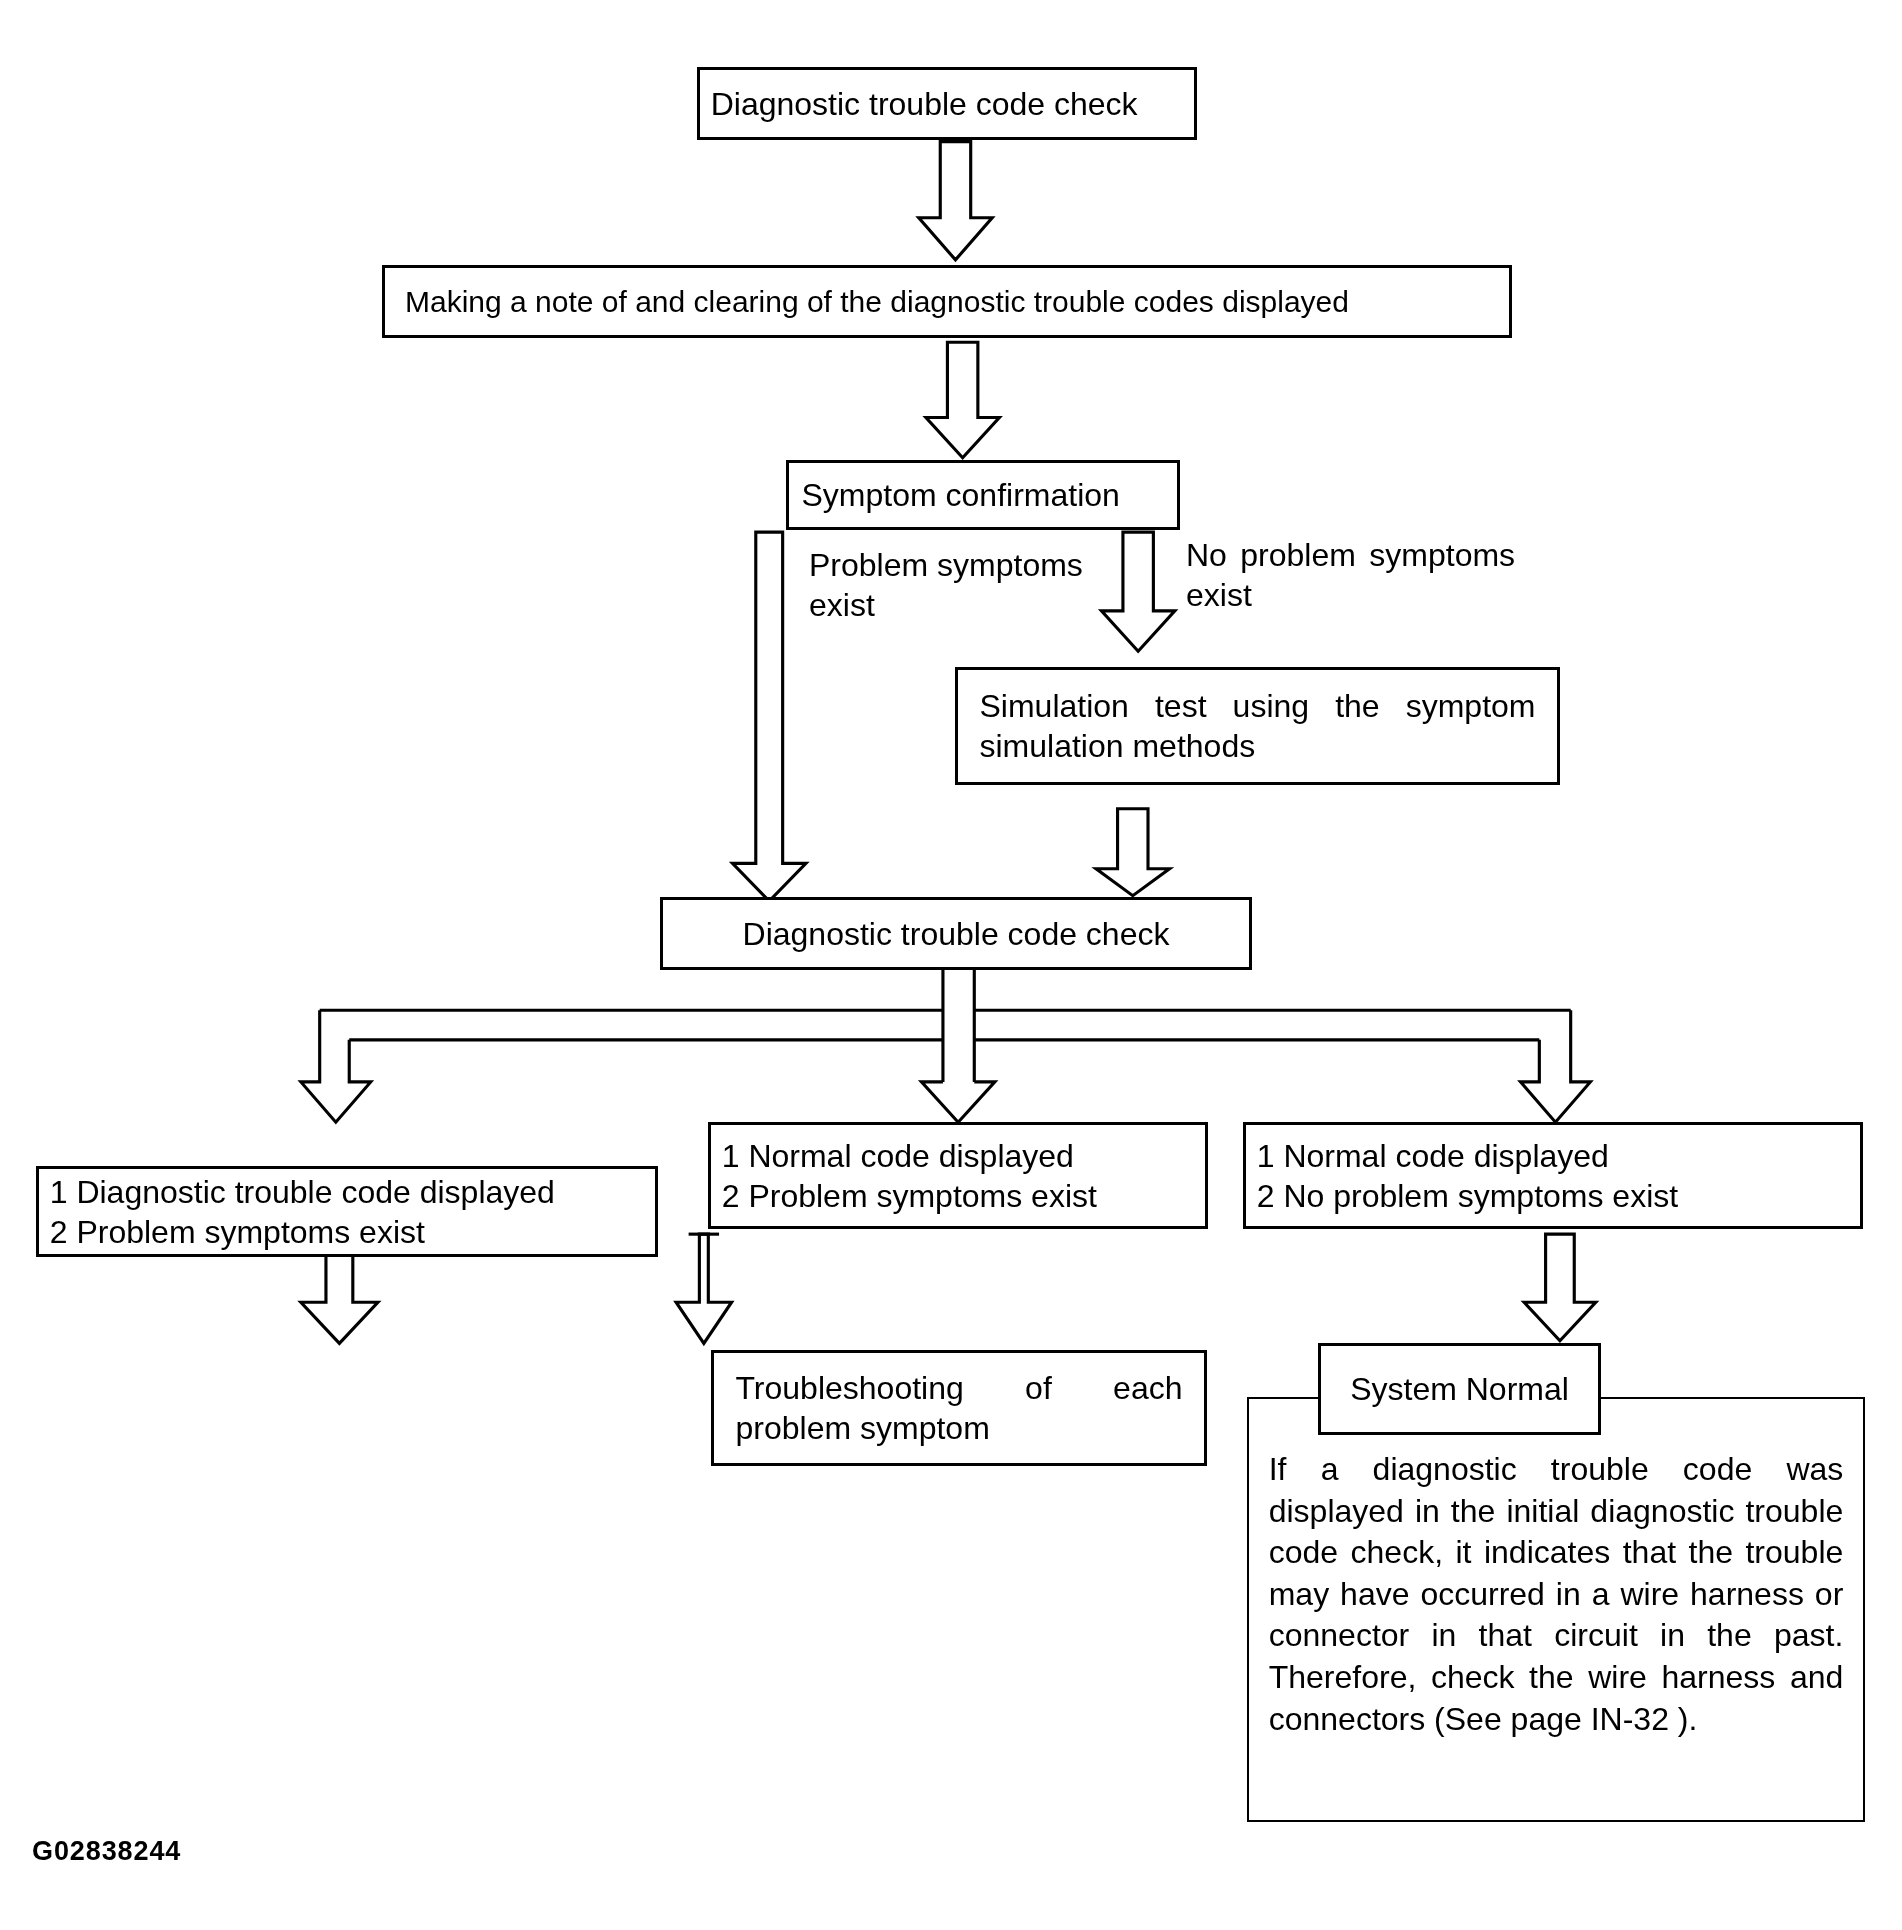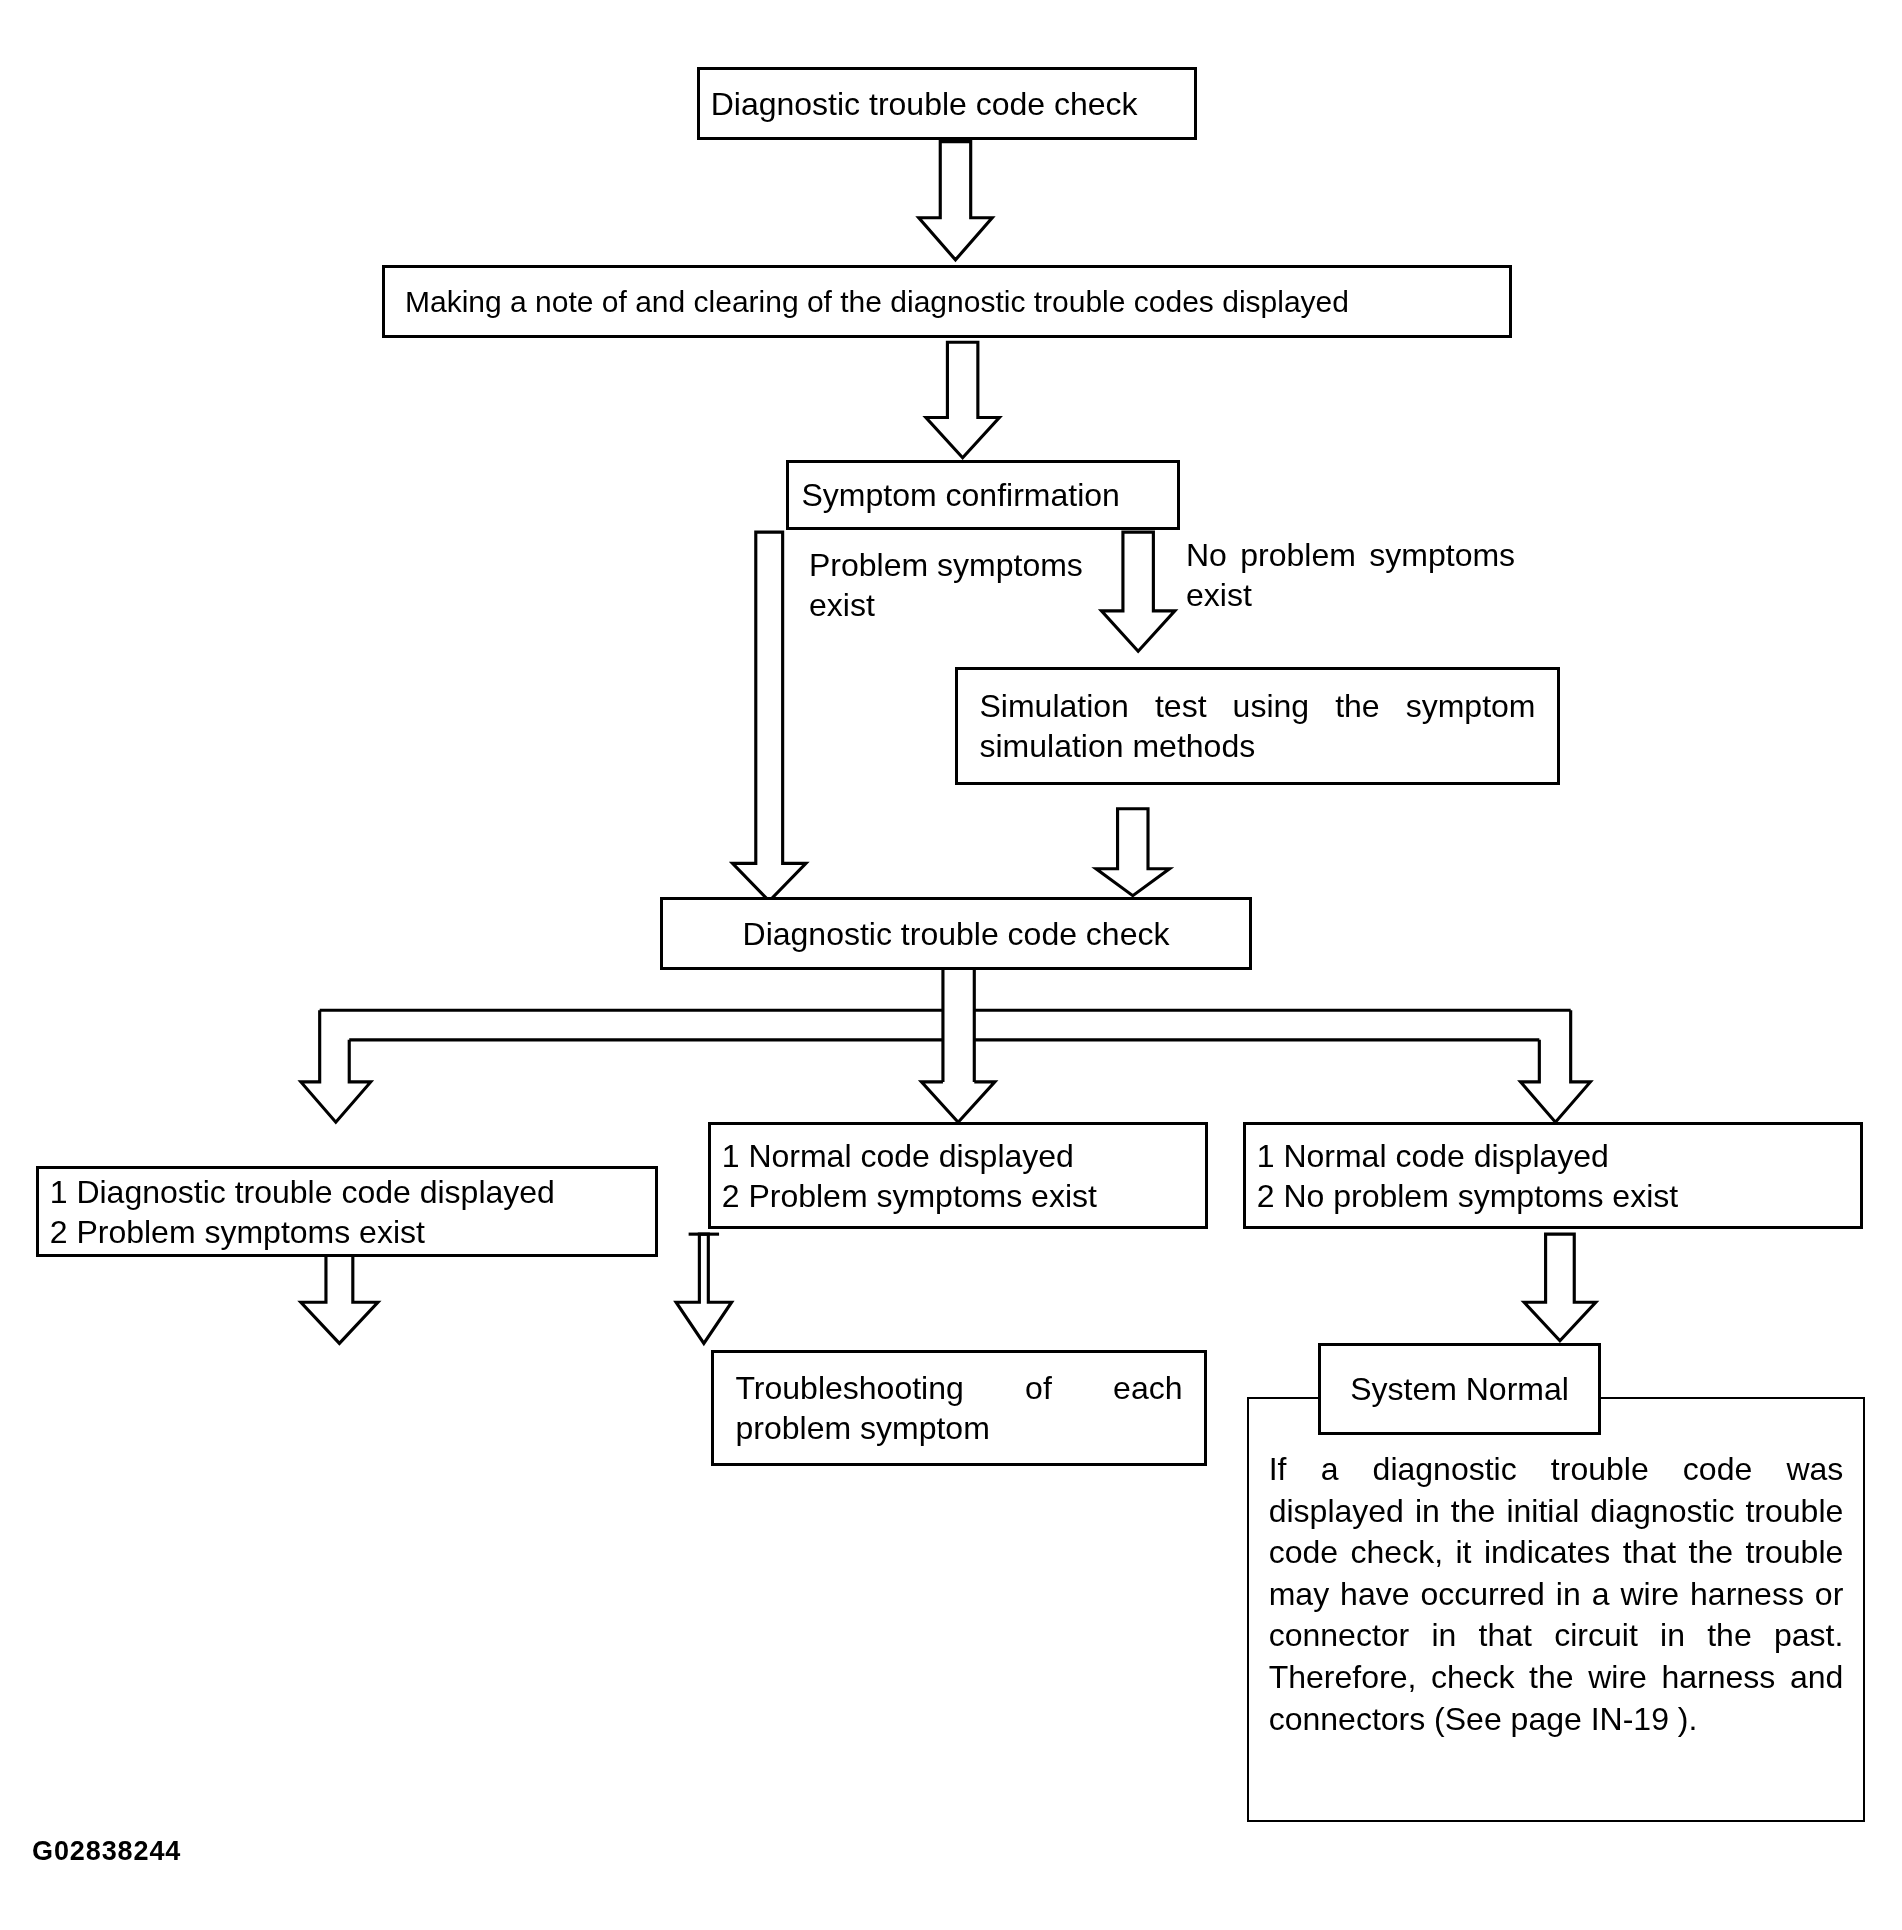--- a/index.html
+++ b/index.html
@@ -95,21 +95,21 @@
 
   <div class="node pre" id="node-branch-right">1 Normal code displayed
 2 No problem symptoms exist</div>
 
 
   <div class="node" id="node-ts-symptom">
     <span>Troubleshooting of each problem symptom</span>
   </div>
 
   <div class="node" id="node-system-normal-note">
-    <span>If a diagnostic trouble code was displayed in the initial diagnostic trouble code check, it indicates that the trouble may have occurred in a wire harness or connector in that circuit in the past. Therefore, check the wire harness and connectors (See page IN-19 ).</span>
+    <span>If a diagnostic trouble code was displayed in the initial diagnostic trouble code check, it indicates that the trouble may have occurred in a wire harness or connector in that circuit in the past. Therefore, check the wire harness and connectors (See page IN-32 ).</span>
   </div>
 
   <div class="node" id="node-system-normal">
     <span>System Normal</span>
   </div>
 
   <div id="figure-code">G02838244</div>
 
 </div>
 

